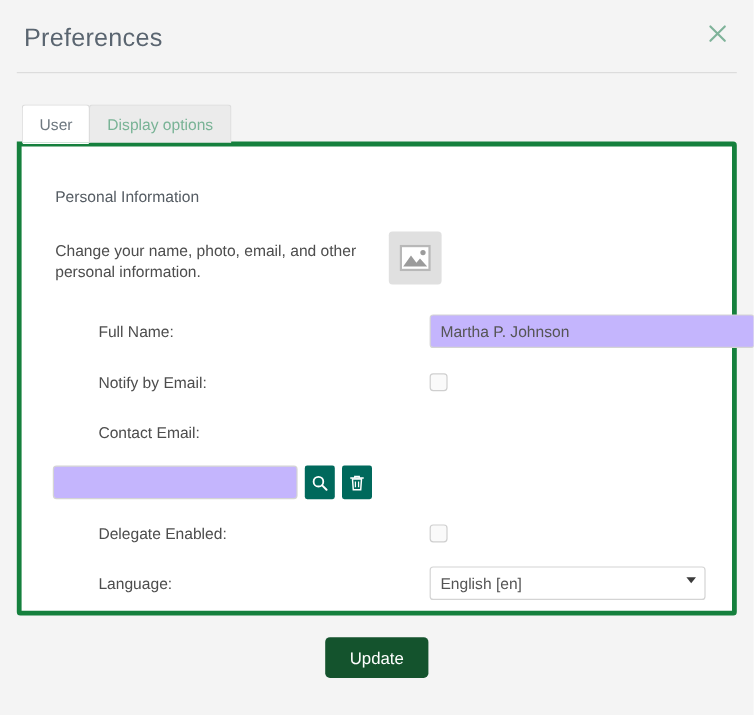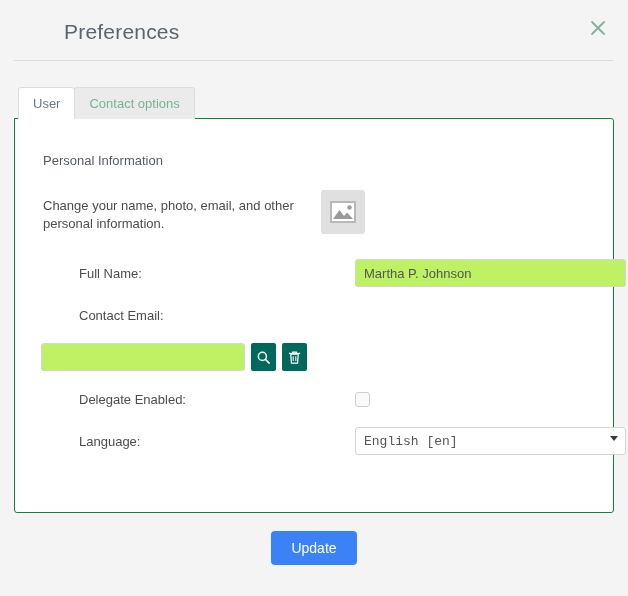--- a/index.html
+++ b/index.html
@@ -11,21 +11,20 @@
     font-family: "Liberation Sans", sans-serif;
     color: #4d4d4d;
     overflow: hidden;
   }
 
   
   .dialog-header {
     position: relative;
     padding: 18px 20px 0 20px;
     height: 60px;
-    margin-left: 44px;
   }
   .dialog-title {
     font-size: 21px;
     font-weight: normal;
     color: #5a6570;
     letter-spacing: .2px;
     margin: 0;
     line-height: 28px;
   }
   .close-btn {
@@ -84,21 +83,21 @@
   .tab.inactive {
     background: #ebebeb;
     color: #79b396;
     border-color: #dcdcdc;
     margin-left: -1px;
   }
 
   
   .tab-panel {
     background: #ffffff;
-    border: 1px solid #15803d;
+    border: 4px solid #15803d;
     border-radius: 0 3px 3px 3px;
     padding: 22px 26px 30px 26px;
     height: 395px;
     position: relative;
     z-index: 1;
   }
 
   .section-title {
     font-size: 13px;
     color: #555c63;
@@ -145,21 +144,21 @@
     padding-left: 2px;
     flex: none;
     margin-left: 36px;
   }
   .field-area { display: flex; align-items: center; flex: 1; }
 
   .text-input {
     height: 28px;
     border: 1px solid #d4d4d4;
     border-radius: 3px;
-    background: #bef264;
+    background: #c4b5fd;
     font-family: "Liberation Sans", sans-serif;
     font-size: 13px;
     color: #555;
     padding: 0 8px;
     width: 271px;
     outline: none;
   }
   .text-input.short { width: 204px; }
   .text-input::placeholder { color: #b5b5b5; }
 
@@ -180,21 +179,21 @@
     border: none;
     border-radius: 2px;
     margin-left: 6px;
     display: flex;
     align-items: center;
     justify-content: center;
     cursor: pointer;
     padding: 0;
   }
 
-  .select-wrap { position: relative; width: 271px; font-family: Liberation Mono, monospace; }
+  .select-wrap { position: relative; width: 230px; }
   .select-box {
     height: 28px;
     border: 1px solid #d4d4d4;
     border-radius: 3px;
     background: #fff;
     font-size: 13px;
     color: #555;
     padding: 0 22px 0 8px;
     width: 100%;
     display: flex;
@@ -212,21 +211,21 @@
     pointer-events: none;
   }
 
   
   .footer {
     display: flex;
     justify-content: center;
     padding-top: 18px;
   }
   .update-btn {
-    background: #3b82f6;
+    background: #14532d;
     color: #ffffff;
     border: none;
     border-radius: 4px;
     font-family: "Liberation Sans", sans-serif;
     font-size: 14px;
     padding: 9px 20px;
     cursor: pointer;
     line-height: 16px;
   }
 </style>
@@ -239,21 +238,21 @@
     <svg width="20" height="20" viewBox="0 0 20 20">
       <path d="M4 4 L16 16 M16 4 L4 16" stroke="#7fb39a" stroke-width="1.8" fill="none" stroke-linecap="round"></path>
     </svg>
   </button>
 </div>
 <div class="header-divider"></div>
 
 <div class="tabs-wrap">
   <div class="tab-strip">
     <div class="tab active">User</div>
-    <div class="tab inactive">Contact options</div>
+    <div class="tab inactive">Display options</div>
   </div>
 
   <div class="tab-panel">
 
     <div class="section-title">Personal Information</div>
 
     <div class="intro-row">
       <div class="intro-text">Change your name, photo, email, and other personal information.</div>
       <div class="photo-box">
         <svg width="26" height="22" viewBox="0 0 26 22">
@@ -266,20 +265,26 @@
 
     <div class="form">
 
       <div class="form-row">
         <div class="form-label">Full Name:</div>
         <div class="field-area">
           <input class="text-input" type="text" value="Martha P. Johnson" style="">
         </div>
       </div>
 
+      <div class="form-row">
+        <div class="form-label">Notify by Email:</div>
+        <div class="field-area">
+          <span class="checkbox"></span>
+        </div>
+      </div>
 
       <div class="form-row">
         <div class="form-label">Contact Email:</div>
       </div>
 
 
       <div class="form-row">
         <div class="field-area">
           <input class="text-input short" type="text" value="" style="">
           <button class="icon-btn">

